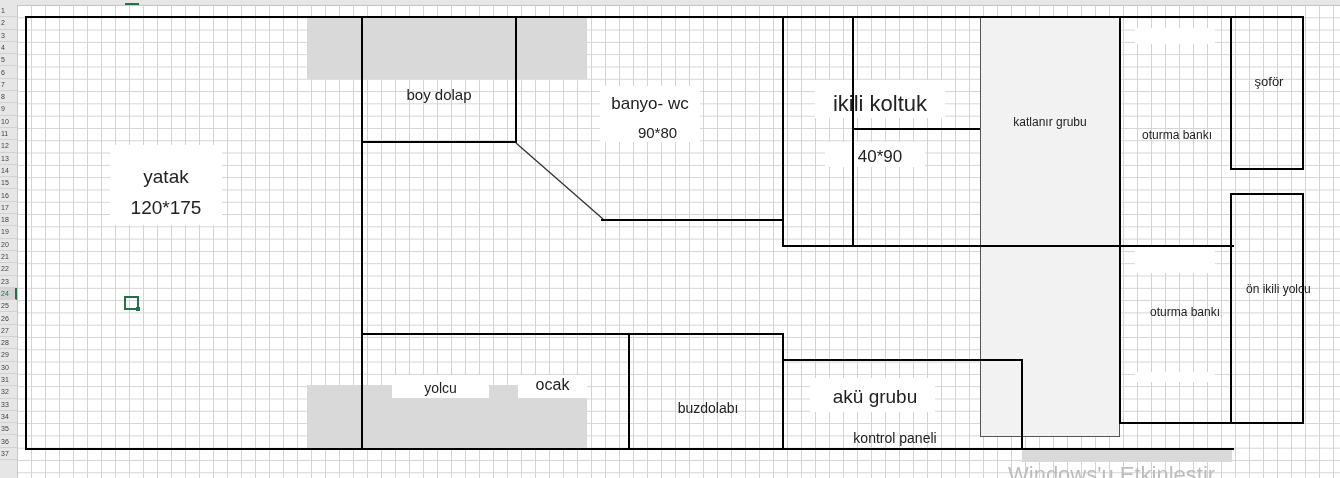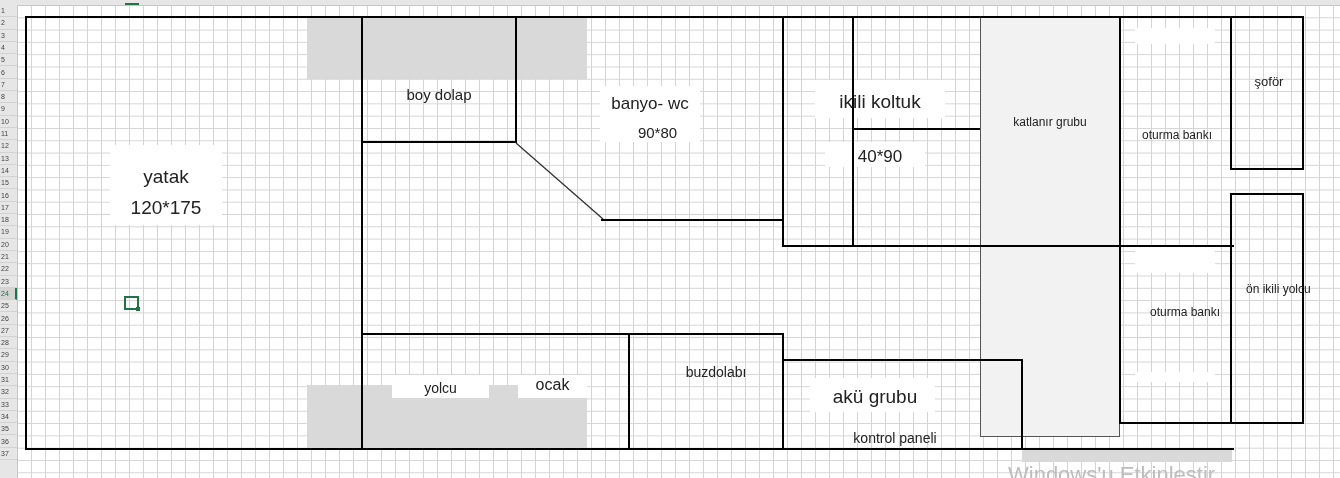--- a/index.html
+++ b/index.html
@@ -114,28 +114,28 @@
 <div class="hl" style="left:361px;top:333px;width:422px;height:2px;"></div>
 <div class="hl" style="left:628px;top:333px;width:2px;height:117px;"></div>
 <div class="hl" style="left:782px;top:333px;width:2px;height:117px;"></div>
 <div class="box" style="left:782px;top:359px;width:241px;height:91px;border:2px solid #000;border-left:none;"></div>
 
 <div class="lbl" style="left:110px;top:166px;width:112px;font-size:19px;">yatak</div>
 <div class="lbl" style="left:110px;top:197px;width:112px;font-size:19px;">120*175</div>
 <div class="lbl" style="left:364px;top:86px;width:150px;font-size:15px;">boy dolap</div>
 <div class="lbl" style="left:600px;top:94px;width:100px;font-size:17px;">banyo- wc</div>
 <div class="lbl" style="left:600px;top:124px;width:115px;font-size:15px;text-align:center;">90*80</div>
-<div class="lbl" style="left:815px;top:91px;width:130px;font-size:19px;">ikili koltuk</div>
+<div class="lbl" style="left:815px;top:91px;width:130px;font-size:22px;">ikili koltuk</div>
 <div class="lbl" style="left:825px;top:147px;width:110px;font-size:17px;">40*90</div>
 <div class="lbl" style="left:982px;top:115px;width:136px;font-size:12px;">katlanır grubu</div>
 <div class="lbl" style="left:1122px;top:128px;width:110px;font-size:12px;">oturma bankı</div>
 <div class="lbl" style="left:1232px;top:74px;width:74px;font-size:13px;">şoför</div>
 <div class="lbl" style="left:1232px;top:282px;width:106px;font-size:12px;text-align:left;padding-left:14px;">ön ikili yolcu</div>
 <div class="lbl" style="left:1130px;top:305px;width:110px;font-size:12px;">oturma bankı</div>
 <div class="lbl" style="left:392px;top:380px;width:97px;font-size:14px;">yolcu</div>
 <div class="lbl" style="left:518px;top:376px;width:69px;font-size:16px;">ocak</div>
-<div class="lbl" style="left:630px;top:364px;width:156px;font-size:14px;padding-left:8px;">buzdolabı</div>
+<div class="lbl" style="left:630px;top:400px;width:156px;font-size:14px;">buzdolabı</div>
 <div class="lbl" style="left:810px;top:386px;width:130px;font-size:19px;">akü grubu</div>
 <div class="lbl" style="left:830px;top:430px;width:130px;font-size:14px;">kontrol paneli</div>
 
 <div class="cursor" style="left:124px;top:296px;width:15px;height:14px;"></div>
 
 <div class="wm" style="left:1008px;top:462px;">Windows'u Etkinleştir</div>
 
 </body></html>

